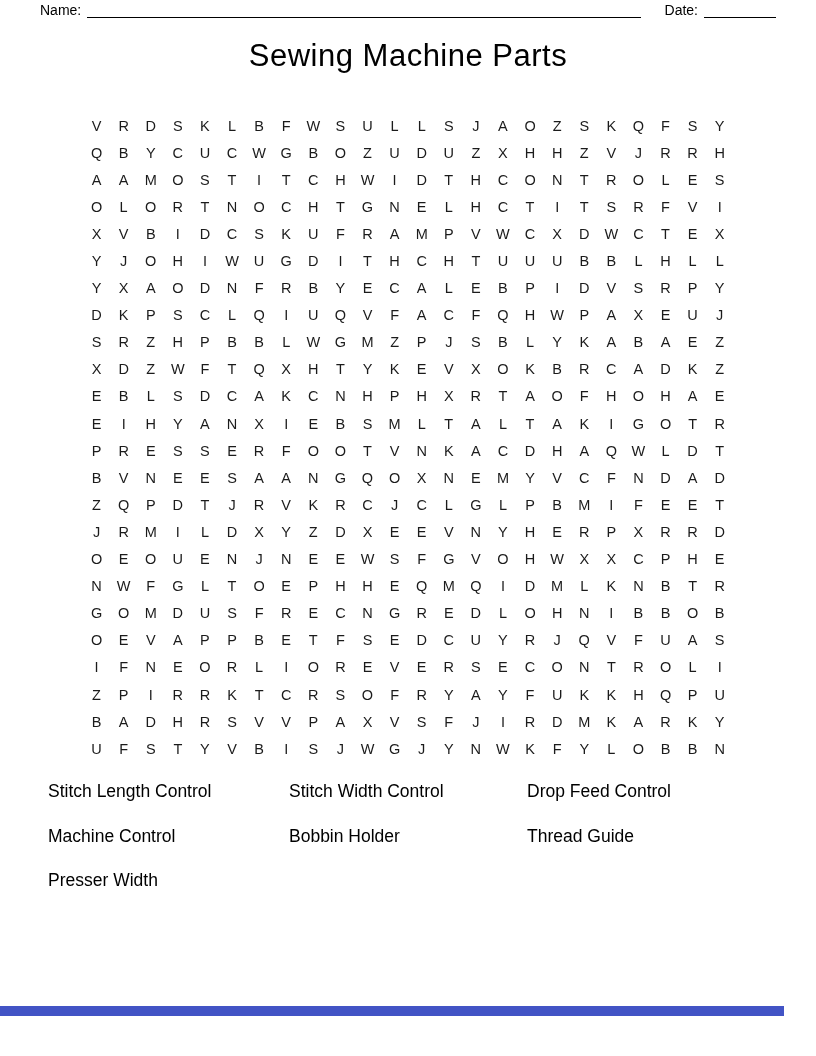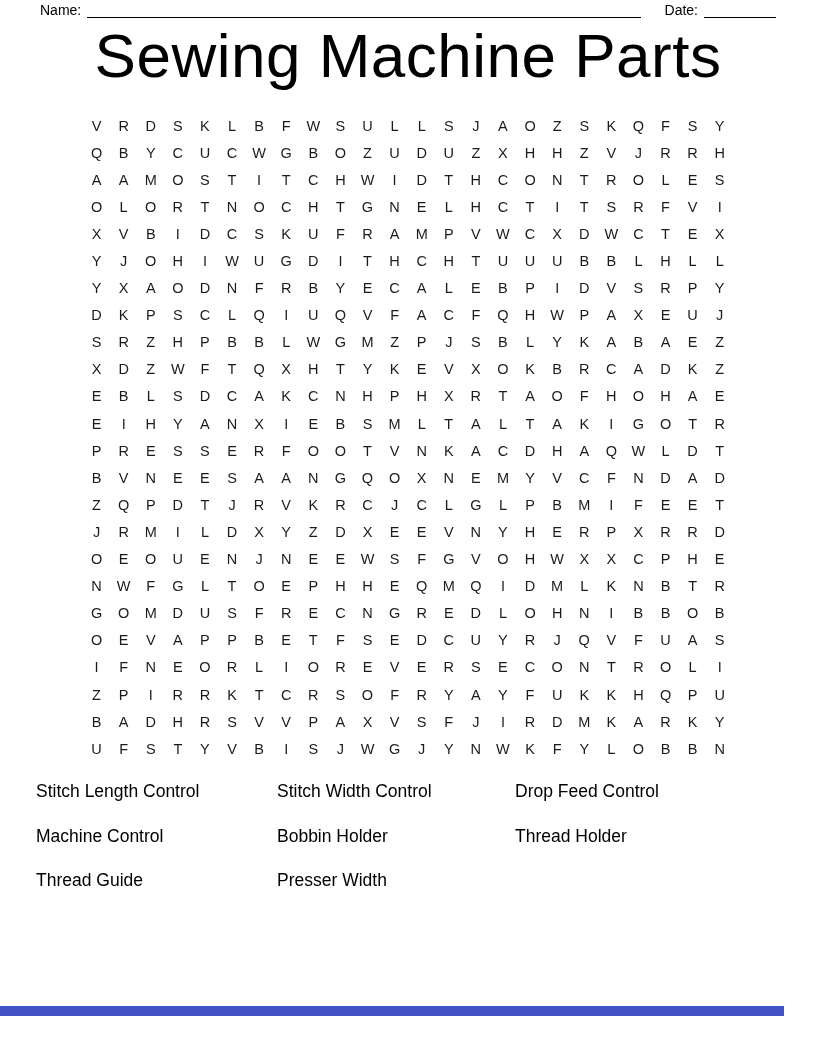--- a/index.html
+++ b/index.html
@@ -28,25 +28,25 @@
     border-bottom: 1.4px solid #000;
     height: 15px;
   }
   .name-line { flex: 1 1 auto; margin-left: 6px; }
   .date-label { margin-left: 24px; text-align: right; }
   .date-line { width: 72px; margin-left: 6px; }
 
   
   .title {
     position: absolute;
-    top: 20px;
+    top: 38px;
     left: 0;
     width: 816px;
     text-align: center;
-    font-size: 62px;
+    font-size: 31px;
     font-weight: 400;
     letter-spacing: 0.5px;
     margin: 0;
   }
 
   
   .grid {
     position: absolute;
     top: 112px;
     left: 83px;
@@ -61,21 +61,21 @@
     align-items: center;
     justify-content: center;
     font-size: 14.5px;
     color: #1b1b1b;
   }
 
   
   .words {
     position: absolute;
     top: 780px;
-    left: 36px;
+    left: 48px;
     width: 730px;
     display: grid;
     grid-template-columns: 241px 238px auto;
     grid-auto-rows: 44.7px;
   }
   .word-item {
     font-size: 17.5px;
     line-height: 22px;
     white-space: nowrap;
   }
@@ -729,20 +729,19 @@
         <span class="grid-cell">N</span>
       </div>
     </div>
 
   <div class="words">
       <div class="word-item">Stitch Length Control</div>
       <div class="word-item">Stitch Width Control</div>
       <div class="word-item">Drop Feed Control</div>
       <div class="word-item">Machine Control</div>
       <div class="word-item">Bobbin Holder</div>
-      <div class="word-item">Thread Holder</div>
       <div class="word-item">Thread Guide</div>
       <div class="word-item">Presser Width</div>
     </div>
 
   <div class="footer-bar" style="background: rgb(66, 84, 197);"></div>
 
 </div>
 
 </body></html>

